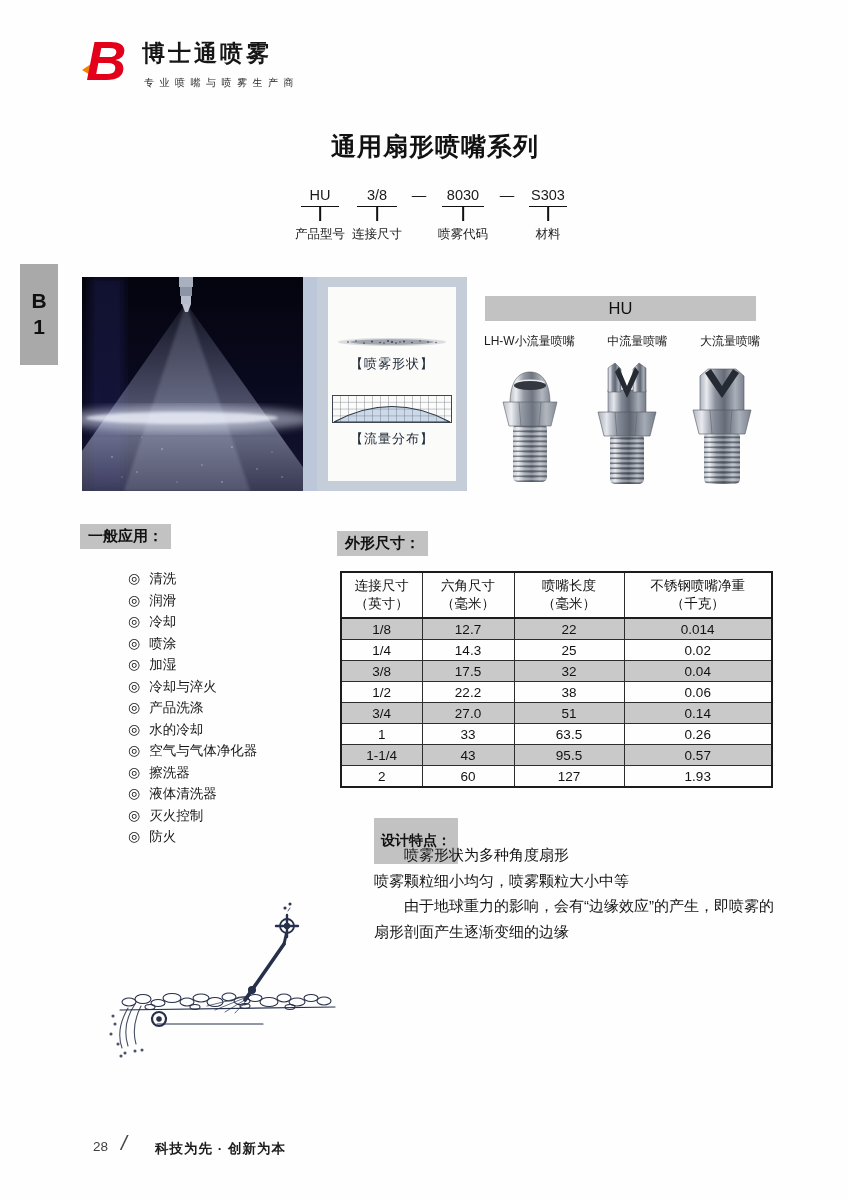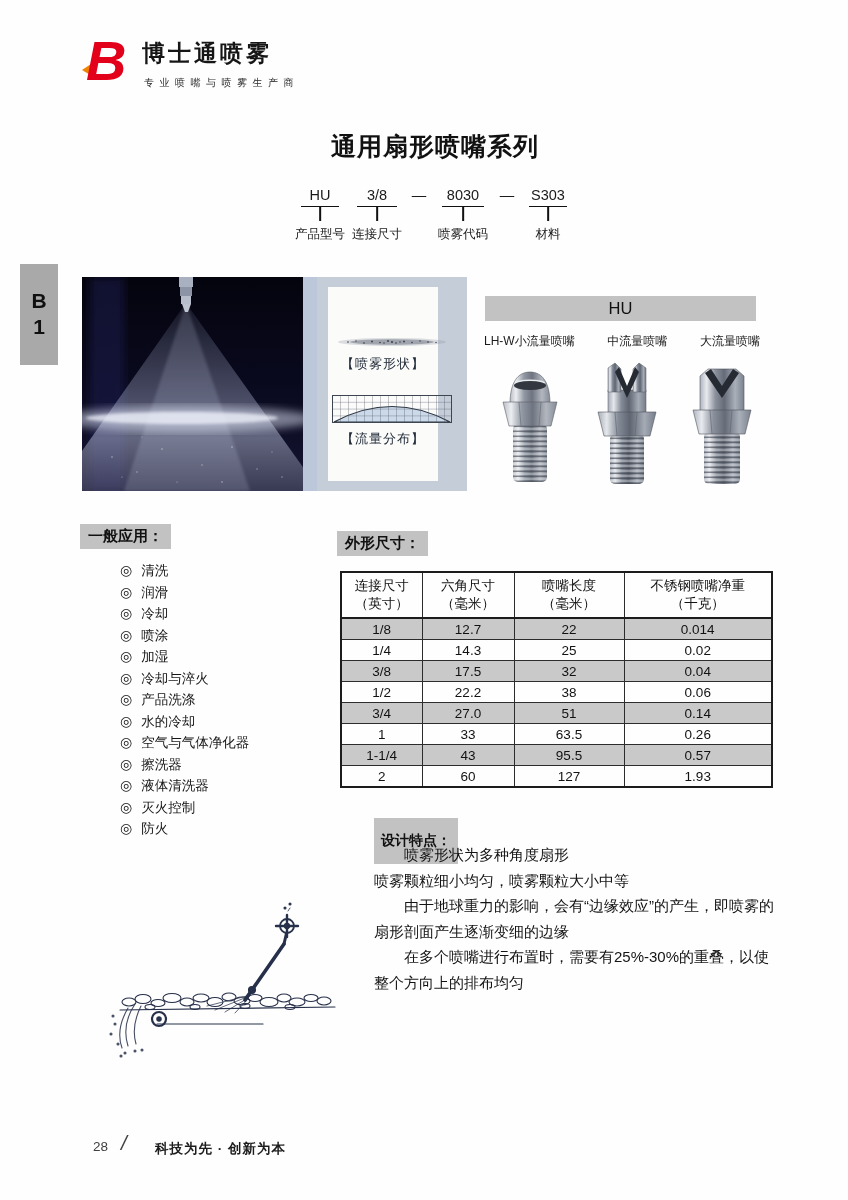--- a/index.html
+++ b/index.html
@@ -23,41 +23,41 @@
   .code-grid .l{text-align:center;font-size:12.5px;white-space:nowrap;padding-top:3px;color:#1a1a1a;}
 
   
   .section-tab{left:20px;top:264px;width:38px;height:101px;background:#a9a9a9;text-align:center;
                font-size:21px;font-weight:bold;color:#101010;line-height:26px;padding-top:24px;box-sizing:border-box;}
 
   
   .spray-photo{left:82px;top:277px;width:221px;height:214px;}
   .photo-strip{left:303px;top:277px;width:14px;height:214px;background:#bcc8da;}
   .shape-panel{left:317px;top:277px;width:150px;height:214px;background:#c4cdd8;}
-  .shape-inner{position:absolute;left:11px;top:10px;width:110px;height:194px;background:#fbfbfa;}
+  .shape-inner{position:absolute;left:11px;top:10px;width:128px;height:194px;background:#fbfbfa;}
   .shape-inner .speck{position:absolute;left:8px;top:48px;}
   .shape-label-1{position:absolute;left:0;top:68px;width:100%;text-align:center;font-size:13px;color:#222c3a;letter-spacing:1px;}
   .shape-inner .grid{position:absolute;left:4px;top:108px;}
   .shape-label-2{position:absolute;left:0;top:143px;width:100%;text-align:center;font-size:13px;color:#222c3a;letter-spacing:1px;}
 
   .series-bar{left:485px;top:296px;width:271px;height:25px;background:#c2c2c2;text-align:center;
               font-size:16.5px;line-height:25px;color:#111;}
   .nozzle-labels{left:484px;top:333px;width:276px;display:flex;justify-content:space-between;font-size:12px;color:#1a1a1a;}
   .nozzle-1{left:498px;top:368px;}
   .nozzle-2{left:593px;top:360px;}
   .nozzle-3{left:688px;top:364px;}
 
   
   .chip{background:#c2c2c2;font-weight:bold;color:#111;padding:3px 8px;font-size:15px;}
   .apps-chip{left:80px;top:524px;}
   .dims-chip{left:337px;top:531px;}
   .design-chip{left:374px;top:818px;font-size:14px;padding:14px 7px;}
 
   
-  .apps-list{left:112px;top:552px;list-style:none;margin:8px;padding:0;font-size:13.5px;}
+  .apps-list{left:112px;top:552px;list-style:none;margin:16px;padding:0;font-size:13.5px;}
   .apps-list li{line-height:21.5px;white-space:nowrap;color:#161616;}
   .apps-list .bullet{margin-right:9px;font-size:14px;}
 
   
   .dims-table{left:340px;top:571px;border-collapse:collapse;table-layout:fixed;width:431px;
               font-size:13.5px;border:2px solid #1c1c1c;}
   .dims-table th,.dims-table td{border:1px solid #2c2c2c;text-align:center;padding:0;color:#121212;}
   .dims-table thead tr{border-bottom:2px solid #1c1c1c;}
   .dims-table th{font-weight:normal;height:44px;line-height:1.35;}
   .dims-table td{height:20px;}
@@ -393,21 +393,20 @@
           <td>1.93</td>
         </tr>
       </tbody>
   </table>
 
   <span class="abs chip design-chip">设计特点：</span>
   <div class="abs design-text">
       <p>喷雾形状为多种角度扇形</p>
       <p>喷雾颗粒细小均匀，喷雾颗粒大小中等</p>
       <p>由于地球重力的影响，会有“边缘效应”的产生，即喷雾的扇形剖面产生逐渐变细的边缘</p>
-      <p>在多个喷嘴进行布置时，需要有25%-30%的重叠，以使整个方向上的排布均匀</p>
     </div>
 
   <div class="abs app-sketch">
     <svg width="250" height="165" viewBox="0 0 250 165" fill="none" stroke="#27304a" stroke-width="1.1" stroke-linecap="round">
       <g>
         <ellipse cx="34" cy="104" rx="7" ry="4"></ellipse>
           <ellipse cx="48" cy="101" rx="8" ry="4.5"></ellipse>
         <ellipse cx="63" cy="105" rx="7" ry="3.5"></ellipse>
           <ellipse cx="77" cy="100" rx="9" ry="4.5"></ellipse>
         <ellipse cx="92" cy="104" rx="7" ry="4"></ellipse>

